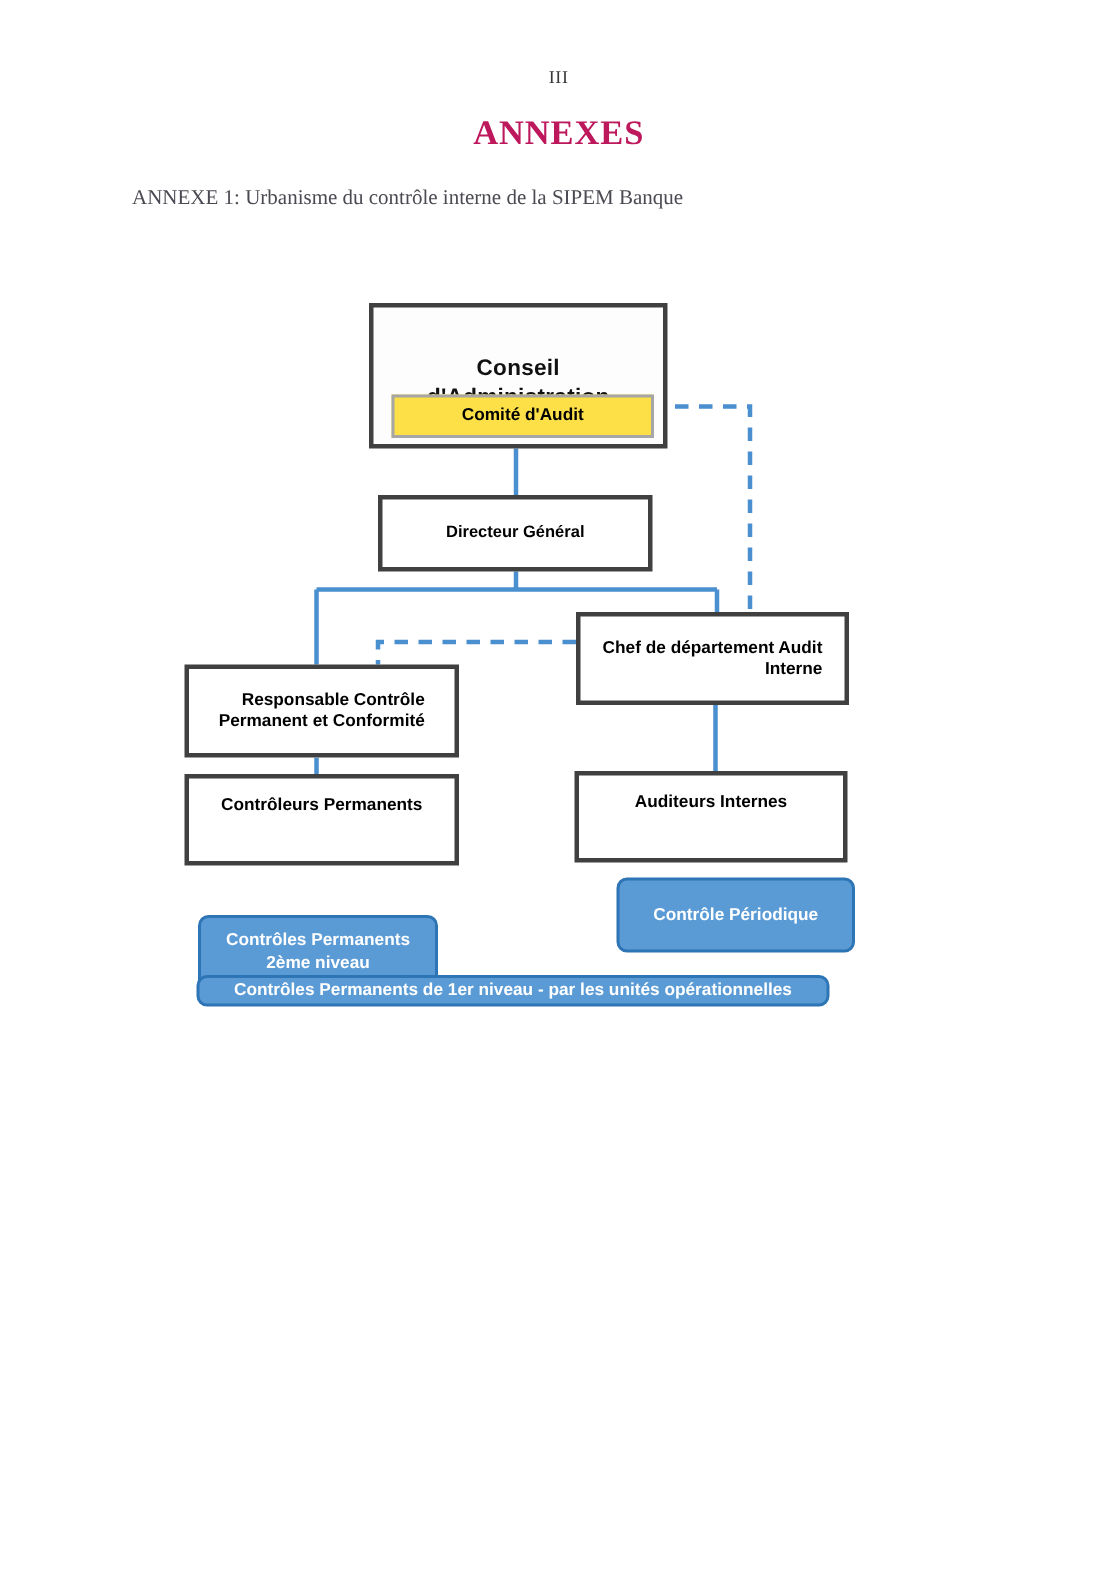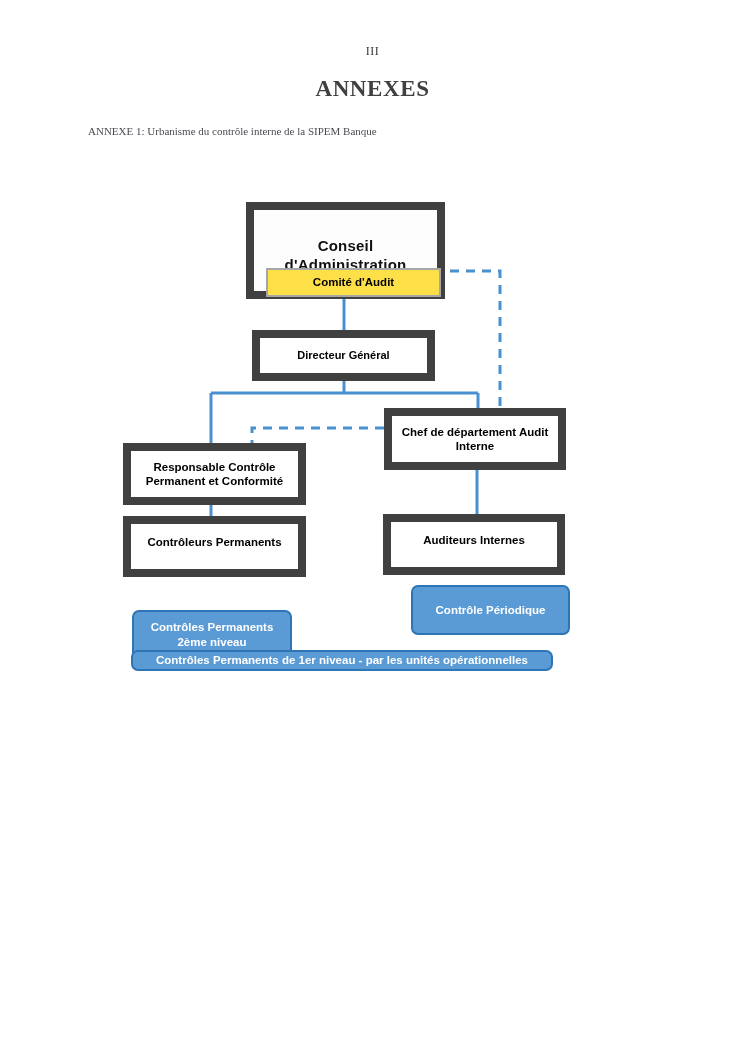--- a/index.html
+++ b/index.html
@@ -29,29 +29,29 @@
   }
   .doc-title {
     position: absolute;
     top: 76px;
     left: 0;
     width: 745px;
     text-align: center;
     font-family: "Liberation Serif", serif;
     font-size: 23px;
     font-weight: bold;
-    color: #404040;
+    color: #be185d;
     letter-spacing: 0.6px;
   }
   .annexe-caption {
     position: absolute;
     top: 125px;
     left: 88px;
     font-family: "Liberation Serif", serif;
-    font-size: 11px;
+    font-size: 14px;
     color: #4a4a52;
   }
 
   
   .diagram {
     position: absolute;
     left: 0;
     top: 0;
     width: 745px;
     height: 1053px;
@@ -63,26 +63,26 @@
     width: 745px;
     height: 1053px;
     pointer-events: none;
   }
 
   
   .node {
     position: absolute;
     box-sizing: border-box;
     background: #ffffff;
-    border: 8px solid #404040;
+    border: 3px solid #404040;
     display: flex;
     justify-content: center;
     font-weight: bold;
     color: #000000;
-    text-align: center;
+    text-align: right;
     line-height: 1.25;
     z-index: 3;
   }
   .node.center-v { align-items: center; }
   .node.top-v    { align-items: flex-start; padding-top: 11px; }
 
   #node-conseil {
     left: 246px;
     top: 202px;
     width: 199px;

